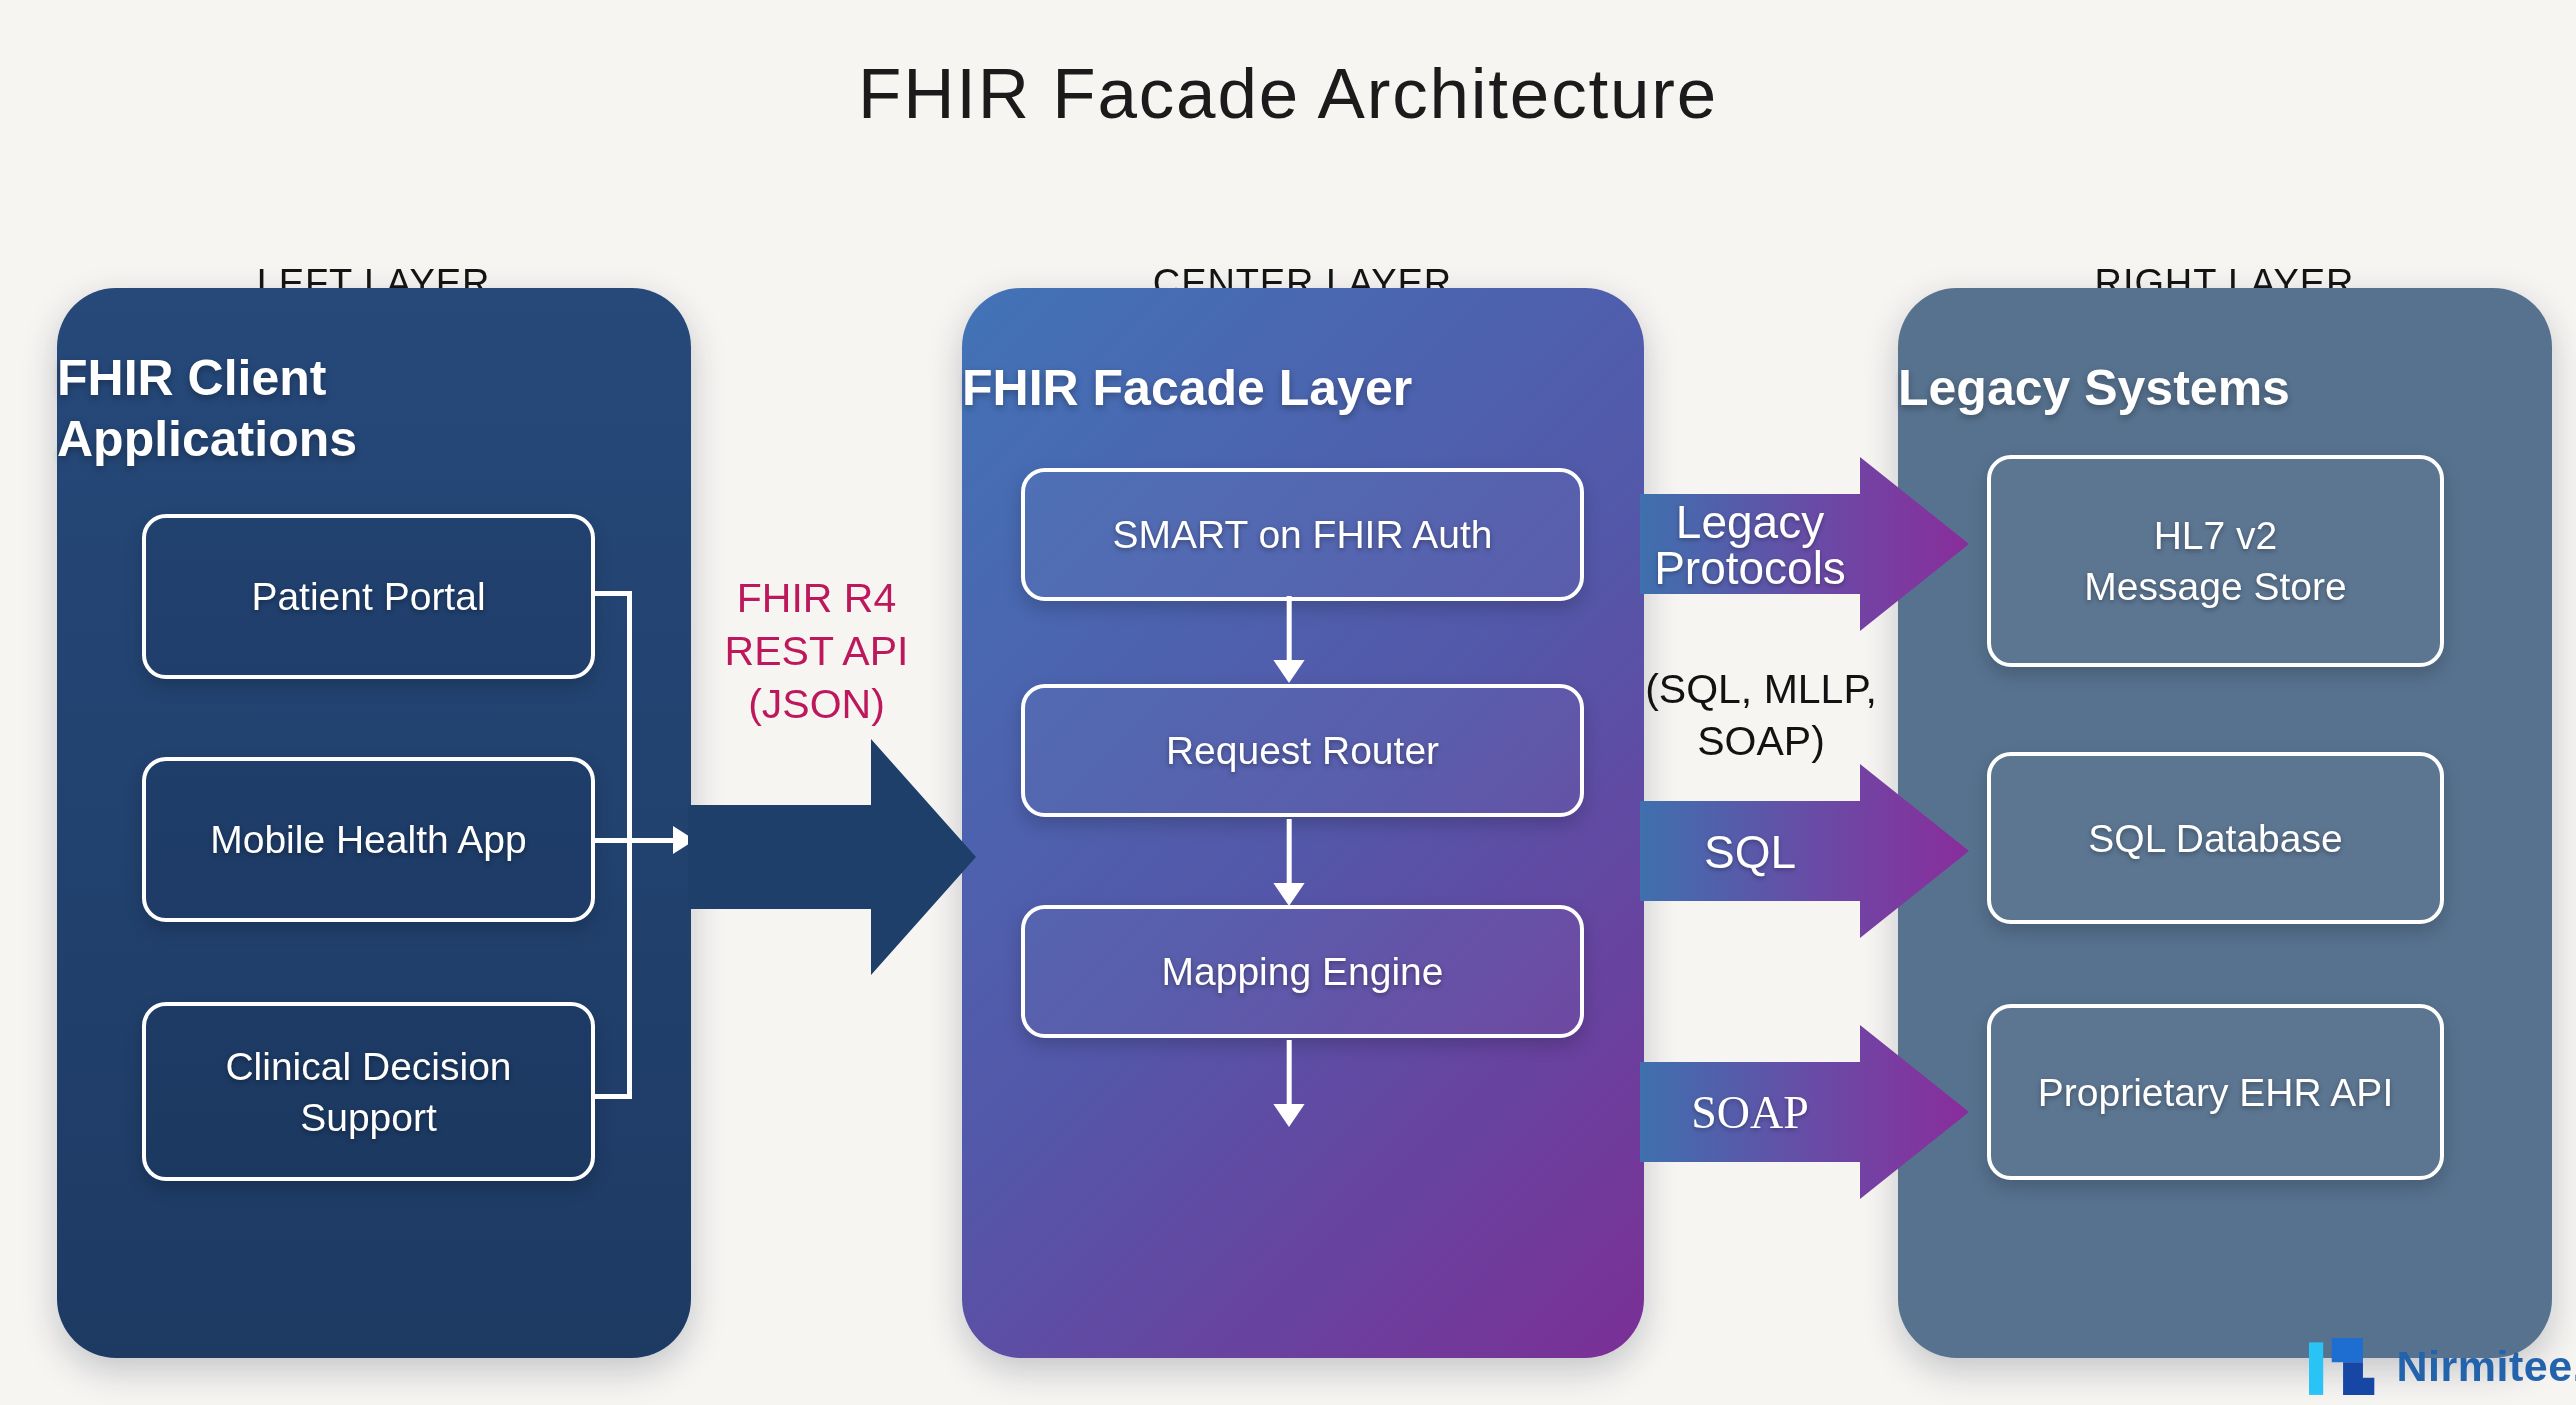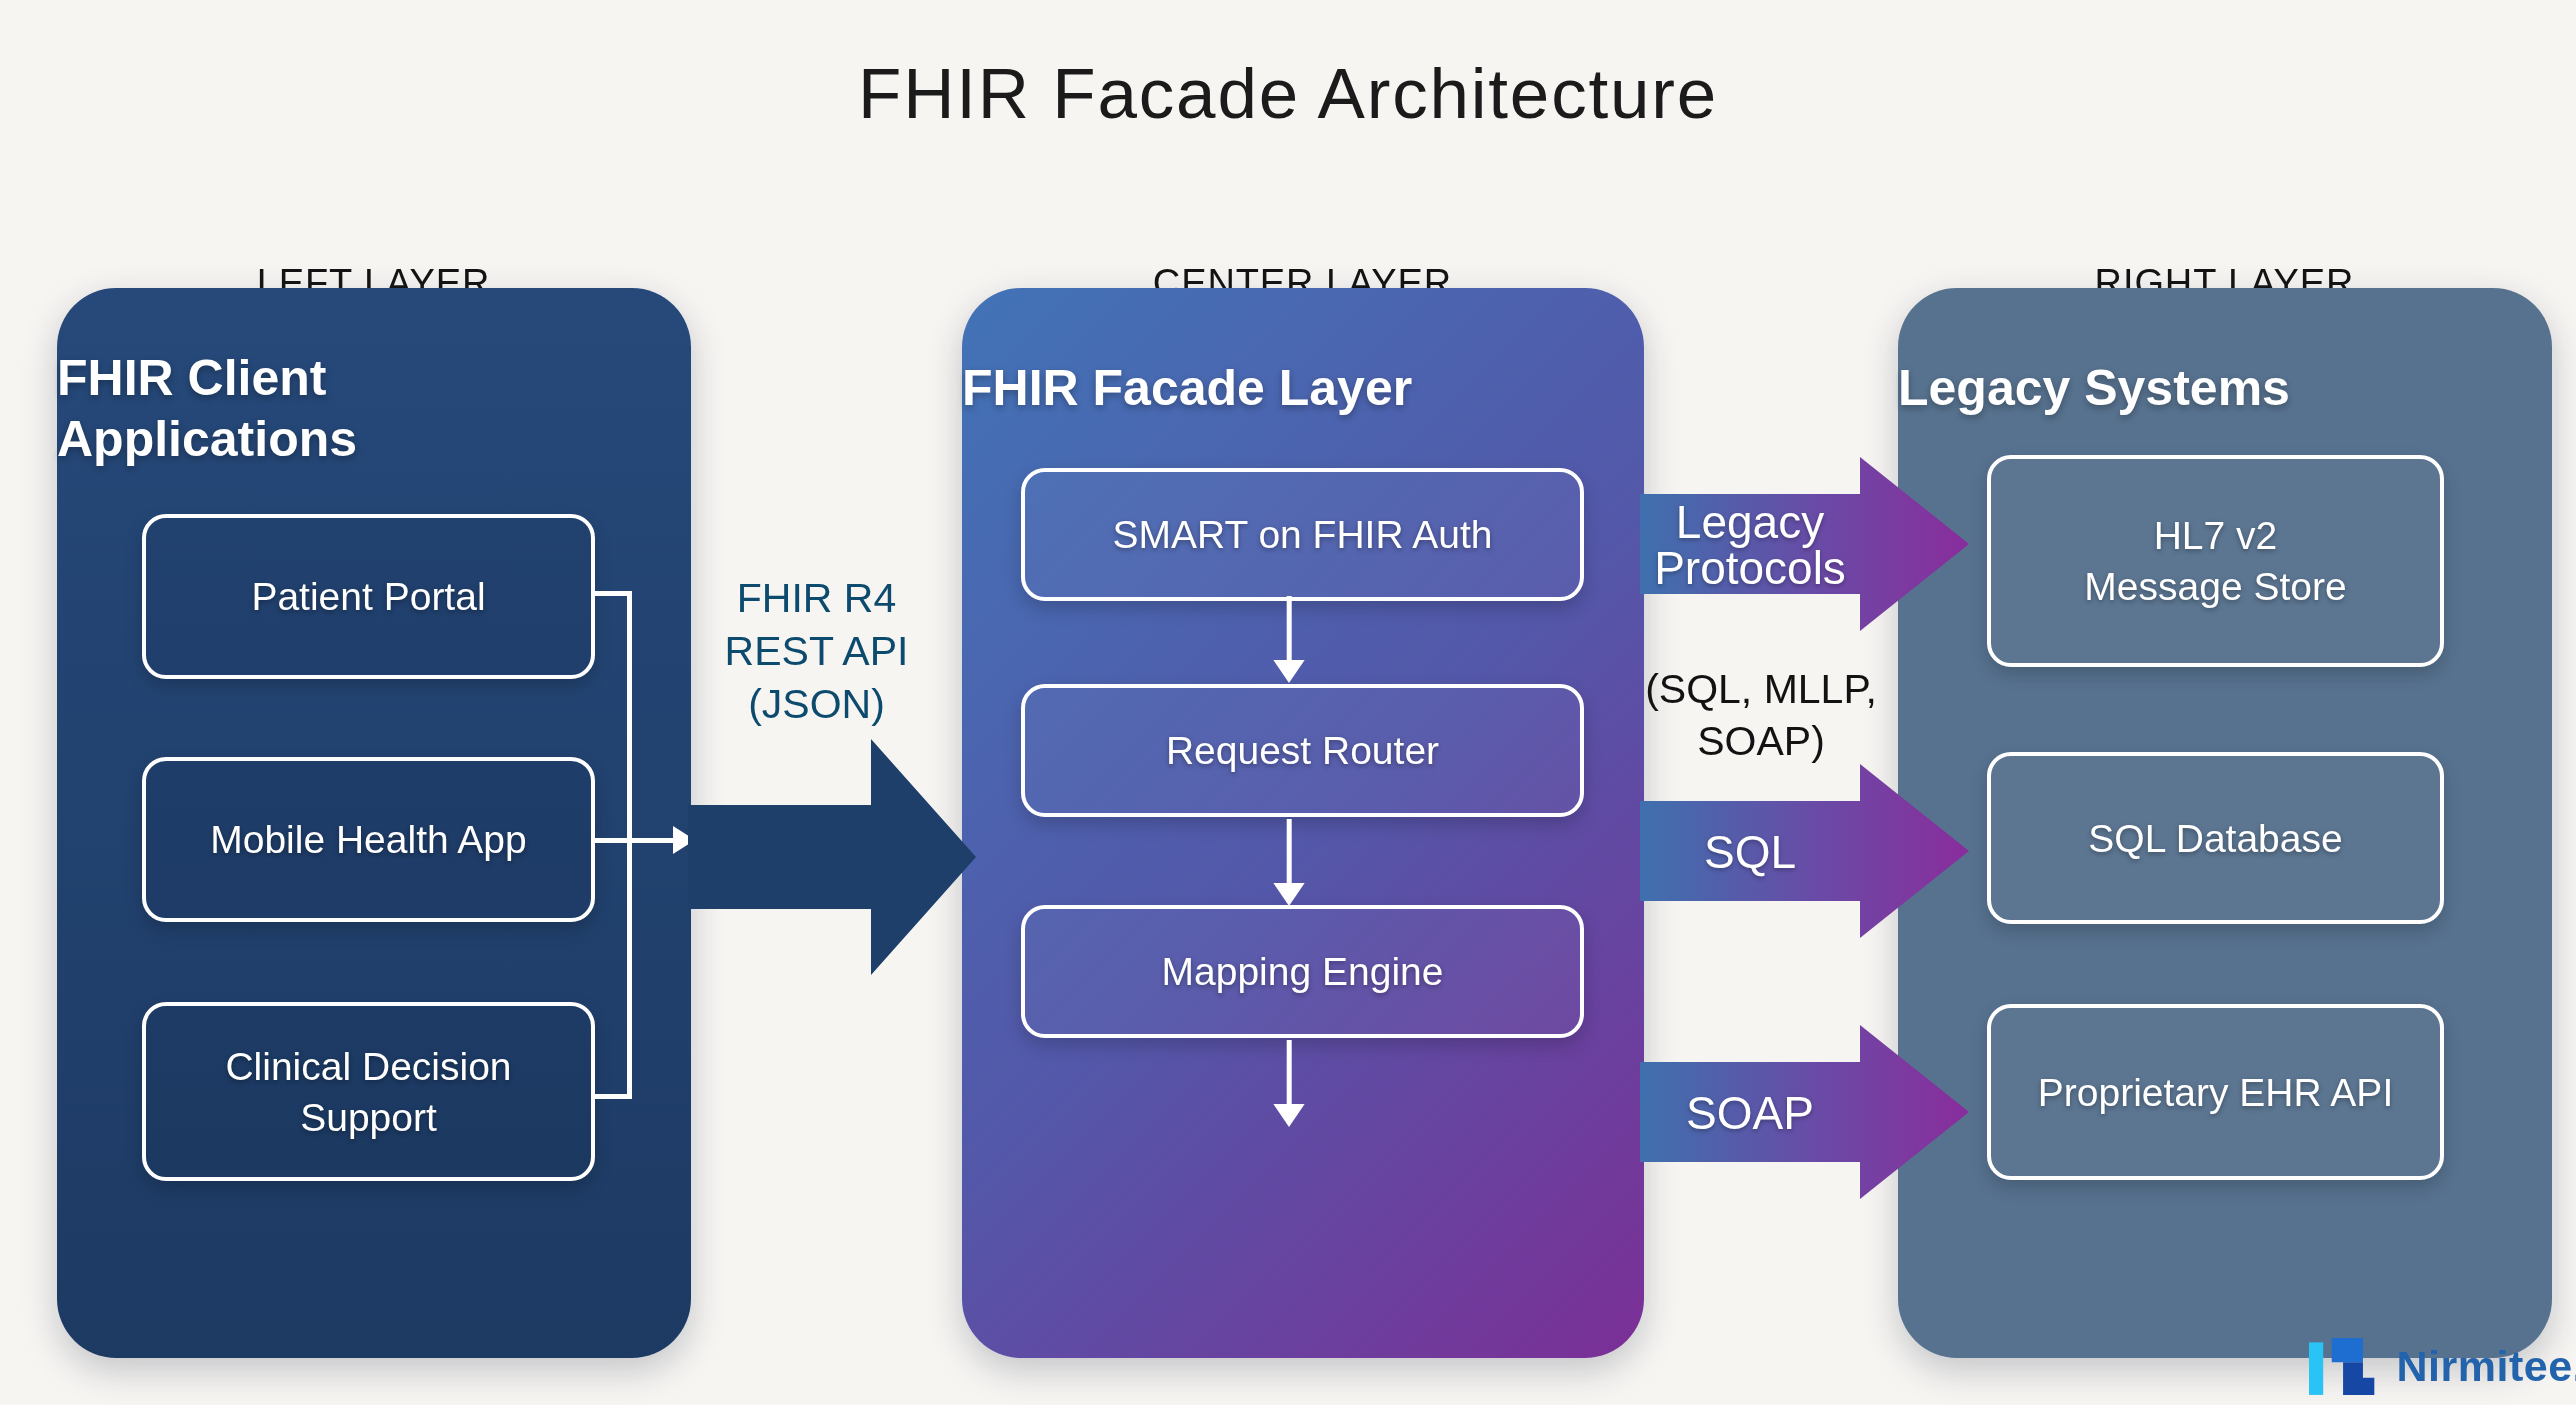--- a/index.html
+++ b/index.html
@@ -65,40 +65,40 @@
 
   
   .big-arrow { position:absolute; left:688px; top:739px; width:288px; height:236px; }
   .big-arrow .shape {
     position:absolute; inset:0; background:#1e3f69;
     clip-path:polygon(0 66px,183px 66px,183px 0,100% 50%,183px 100%,183px 170px,0 170px);
     filter:drop-shadow(2.7px 0 0 #fff) drop-shadow(-2.7px 0 0 #fff) drop-shadow(0 2.7px 0 #fff) drop-shadow(0 -2.7px 0 #fff);
   }
   .rest-label {
     position:absolute; left:684px; top:572px; width:265px;
-    text-align:center; font-size:41px; line-height:53px; color:#0c4a6e; font-weight:500;
+    text-align:center; font-size:41px; line-height:53px; color:#be185d; font-weight:500;
   }
 
   
   .bridge { position:absolute; left:1640px; width:329px; height:174px; }
   .bridge .shape {
     position:absolute; inset:0;
     background:linear-gradient(90deg,#3f70ae 0%,#6a4aa6 55%,#8a2d9c 100%);
     clip-path:polygon(0 37px,220px 37px,220px 0,100% 50%,220px 100%,220px 137px,0 137px);
     filter:drop-shadow(2.7px 0 0 #fff) drop-shadow(-2.7px 0 0 #fff) drop-shadow(0 2.7px 0 #fff) drop-shadow(0 -2.7px 0 #fff);
   }
   .bridge .lbl {
     position:absolute; left:0; top:37px; width:220px; height:101px;
     display:flex; align-items:center; justify-content:center;
     color:#ffffff; font-size:46px; line-height:46px; text-align:center;
     text-shadow:0 1.8px 4.6px rgba(0,0,0,0.3);
   }
   .bridge.a1 { top:457px; }
   .bridge.a2 { top:764px; }
-  .bridge.a3 { top:1025px; }
+  .bridge.a3 { top:1025px;font-family:Liberation Serif, serif; }
 
   .protocols-note {
     position:absolute; left:1624px; top:663px; width:274px;
     text-align:center; font-size:41px; line-height:52px; color:#121212; font-weight:500;
   }
 
   
   .logo {
     position:absolute; left:2309px; top:1331px; height:70px;
     display:flex; align-items:center; gap:16.5px;

